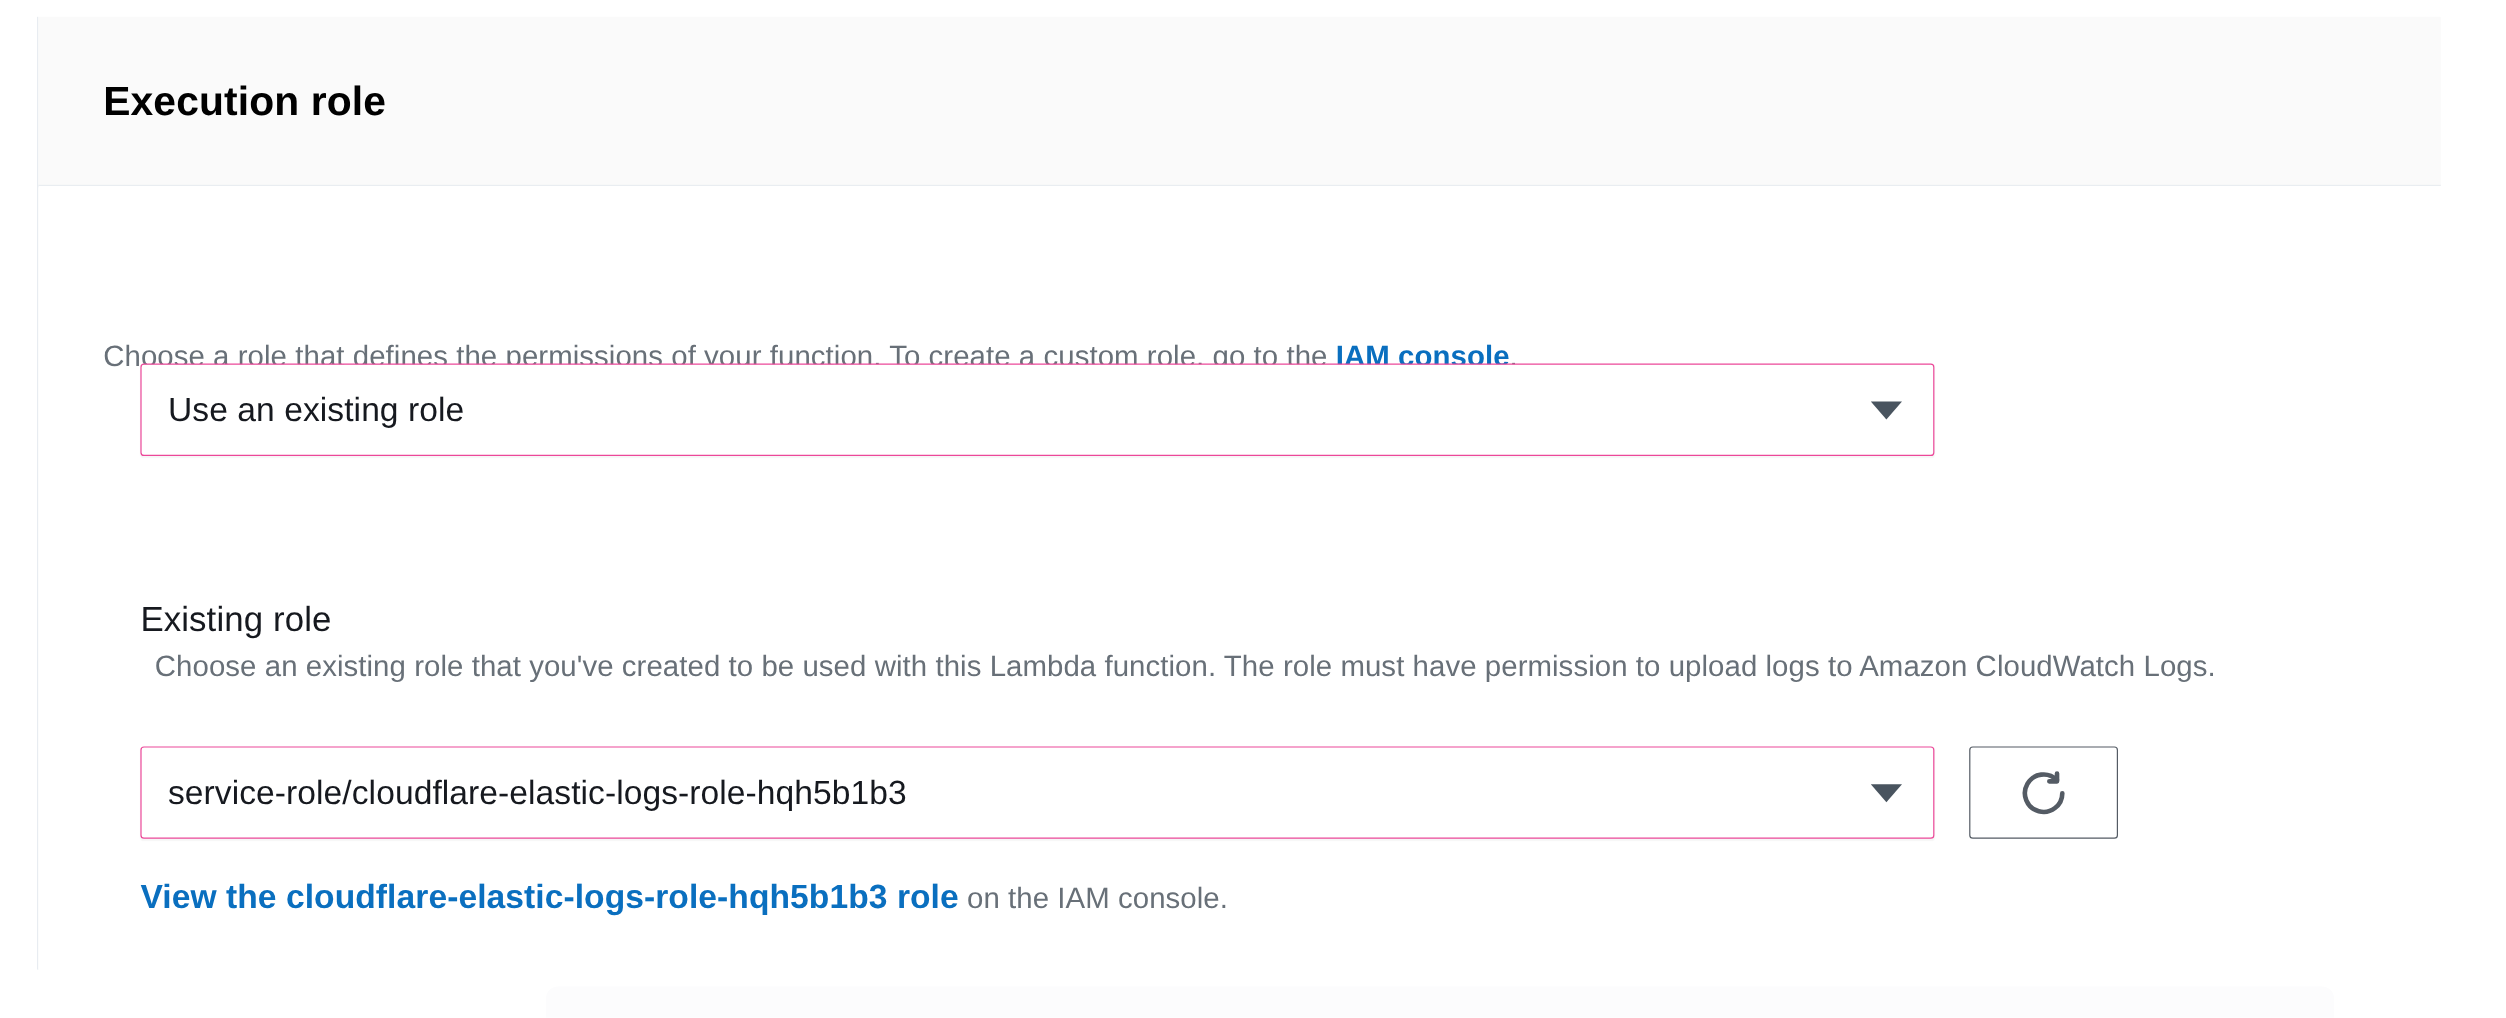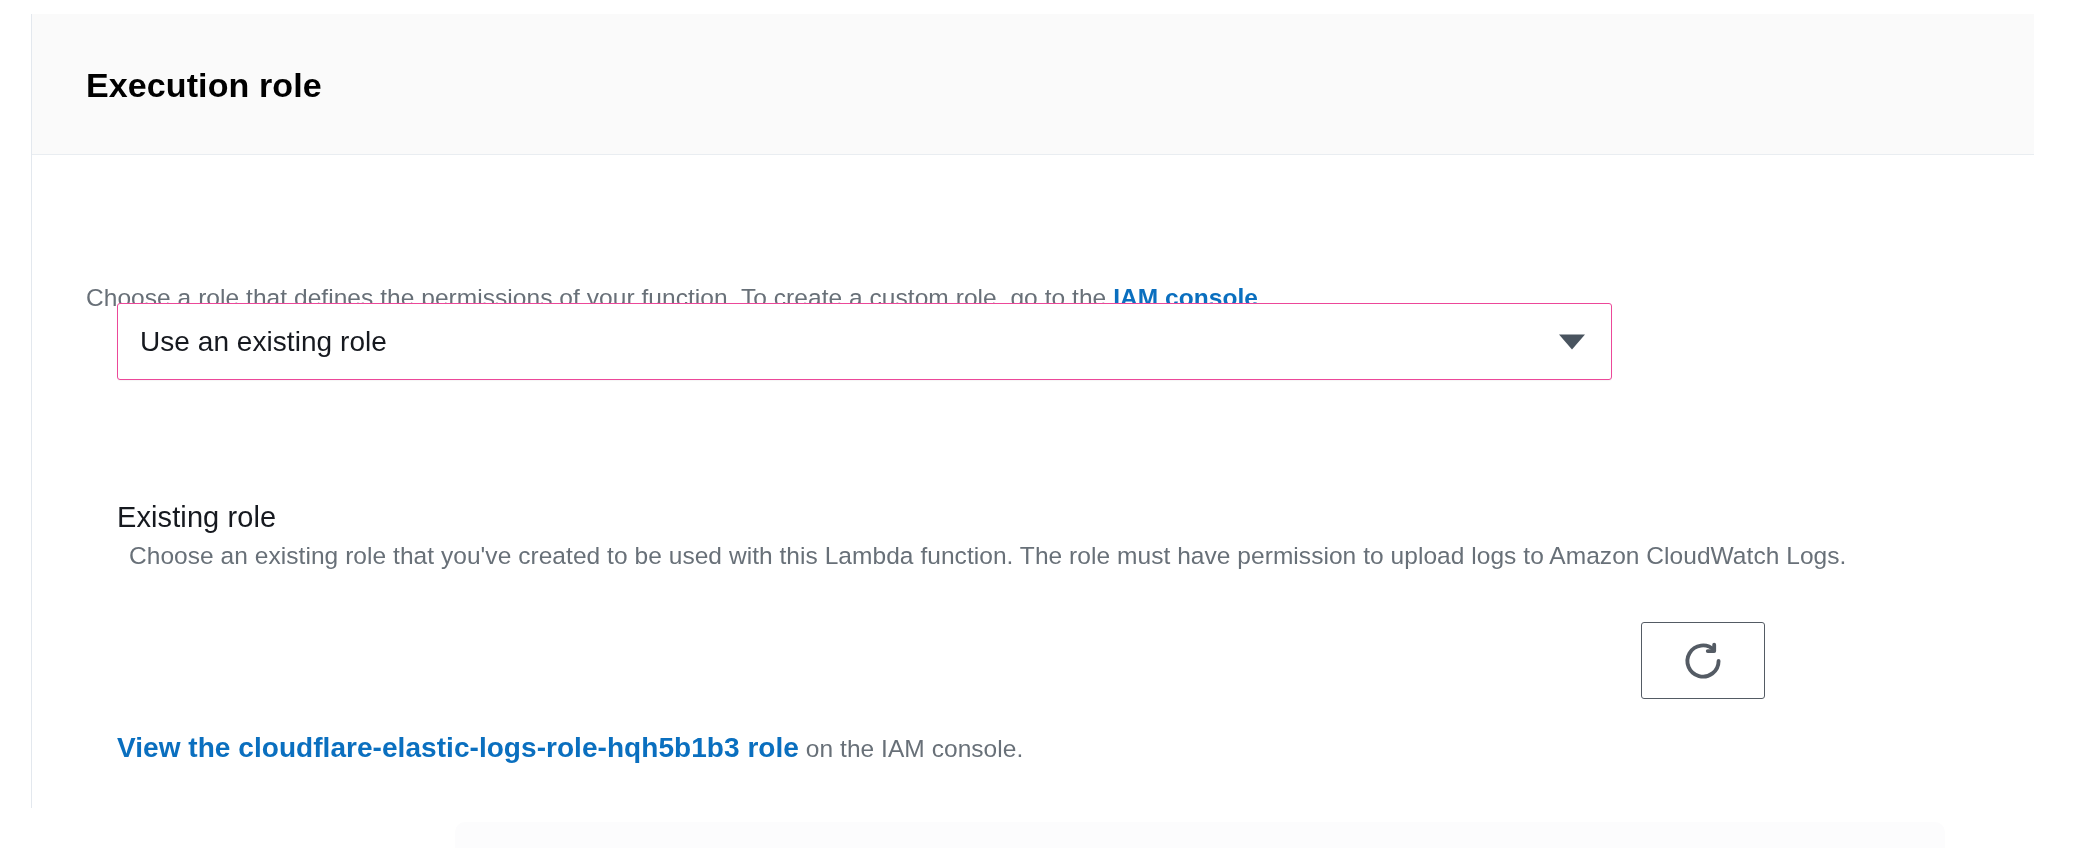--- a/index.html
+++ b/index.html
@@ -246,20 +246,24 @@
 
         <div class="select" id="role-type-select">
           <span class="select-value">Use an existing role</span>
           <span class="caret"></span>
         </div>
 
         <div class="field-label existing-role-label">Existing role</div>
 
         <div class="desc existing-role-desc">Choose an existing role that you've created to be used with this Lambda function. The role must have permission to upload logs to Amazon CloudWatch Logs.</div>
 
+        <div class="select" id="existing-role-select">
+          <span class="select-value">service-role/cloudflare-elastic-logs-role-hqh5b1b3</span>
+          <span class="caret"></span>
+        </div>
 
         <div class="refresh-button">
           <span>
             <svg width="44" height="44" viewBox="0 0 24 24" fill="none" stroke="#545b64" stroke-width="2.1" stroke-linecap="round" stroke-linejoin="round">
               <path d="M20.5 12a8.5 8.5 0 1 1-2.49-6.01"></path>
               <polyline points="18.1 3.1 18.1 6.6 14.6 6.6"></polyline>
             </svg>
           </span>
         </div>
 

